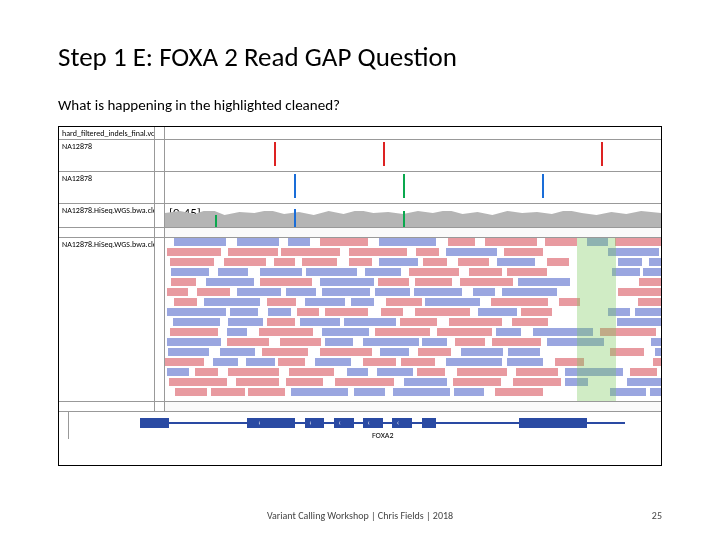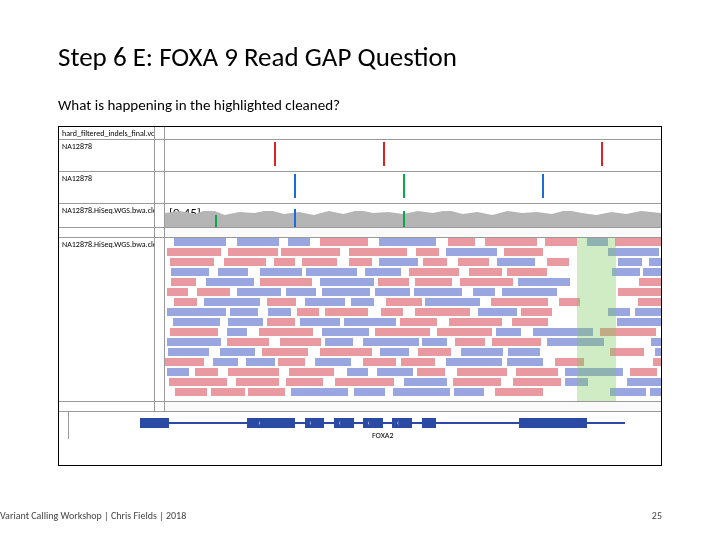--- a/index.html
+++ b/index.html
@@ -177,35 +177,36 @@
     background: rgba(120,200,90,0.35);
     z-index: 50;
     pointer-events: none;
   }
 
   .footer {
     position: absolute;
     bottom: 18px;
     left: 0;
     width: 720px;
+    text-align: center;
     font-size: 10px;
     color: #444;
   }
   .page-num {
     position: absolute;
     bottom: 18px;
     right: 58px;
     font-size: 10px;
     color: #444;
   }
 </style>
 </head>
 <body>
 
-<h1 class="slide-title">Step 6 E: FOXA 9 Read GAP Question</h1>
+<h1 class="slide-title">Step 1 E: FOXA 2 Read GAP Question</h1>
 <div class="subtitle">What is happening in the highlighted cleaned?</div>
 
 <div class="igv">
 
   <div class="row r-h12">
     <div class="labelcell">hard_filtered_indels_final.vcf</div>
     <div class="gap"></div>
     <div class="content"></div>
   </div>
 

